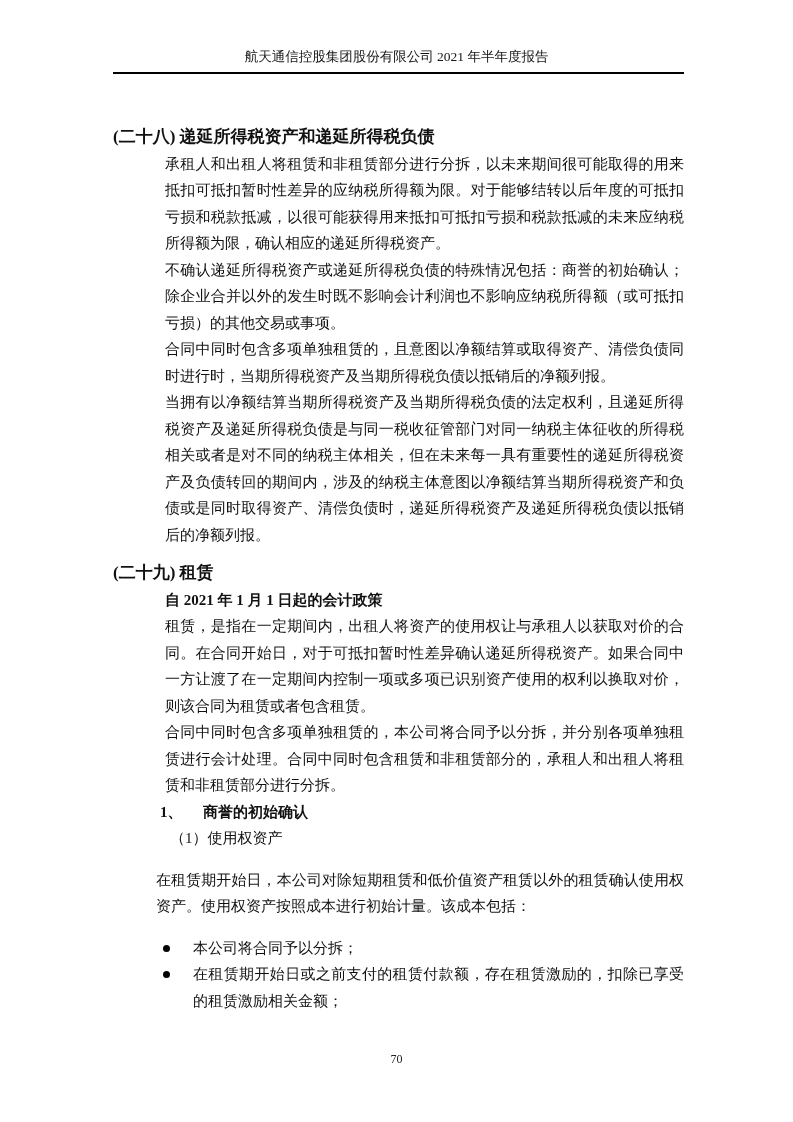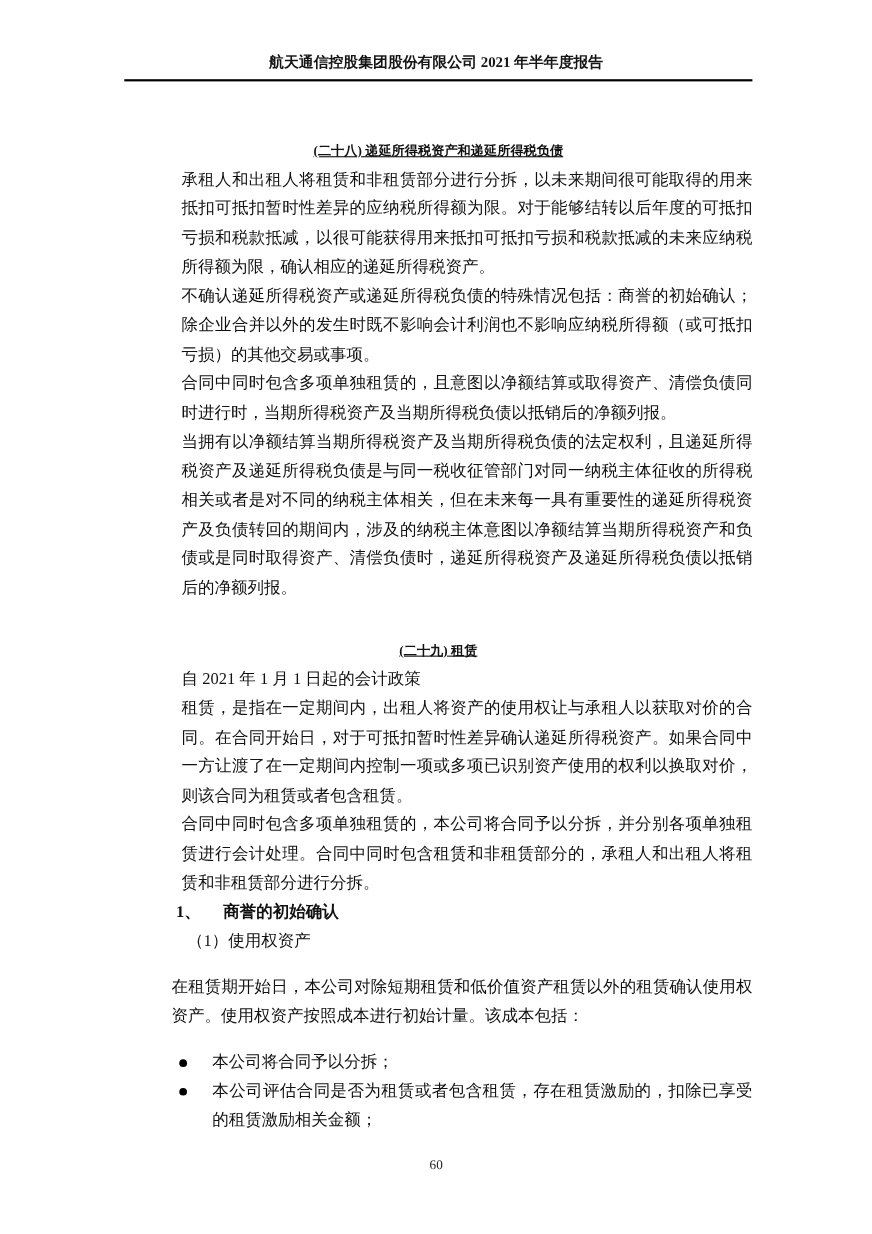--- a/index.html
+++ b/index.html
@@ -11,53 +11,52 @@
   .page {
     position: relative;
     width: 793px;
     height: 1122px;
     background: #ffffff;
     overflow: hidden;
   }
   .doc-header {
     padding-top: 48px;
     text-align: center;
-    font-weight: bold;
+    font-weight: normal;
     font-size: 13.5px;
     line-height: 18px;
     color: #151515;
   }
   .header-rule {
     margin: 6px 109px 0 113px;
     border-bottom: 2px solid #000000;
     height: 0;
   }
   .content {
     margin-top: 50px;
     padding-left: 113px;
     padding-right: 109px;
     font-size: 15px;
     line-height: 26.5px;
     text-align: justify;
   }
   .section { margin: 0; }
-  .section + .section { margin-top: 30px; }
+  .section + .section { margin-top: 12px; }
   .section-heading {
     font-weight: bold;
-    font-size: 12px;
+    font-size: 17px;
     line-height: 26.5px;
-    text-align: center;
-    text-decoration: underline;
+    text-align: left;
   }
   .para {
     margin: 0 0 0 52px;
   }
   .subheading {
     margin-left: 52px;
-    font-weight: normal;
+    font-weight: bold;
     text-align: left;
   }
   .numbered-item {
     margin-left: 47px;
     display: flex;
     font-weight: bold;
     text-align: left;
   }
   .numbered-item .num {
     width: 43px;
@@ -129,24 +128,24 @@
       <div class="sub-item">（1）使用权资产</div>
       <p class="sub-para">在租赁期开始日，本公司对除短期租赁和低价值资产租赁以外的租赁确认使用权资产。使用权资产按照成本进行初始计量。该成本包括：</p>
 
       <div class="bullet-list">
         <div class="bullet-item">
           <span class="dot"></span>
           <span>本公司将合同予以分拆；</span>
         </div>
         <div class="bullet-item">
           <span class="dot"></span>
-          <span>本公司评估合同是否为租赁或者包含租赁，存在租赁激励的，扣除已享受的租赁激励相关金额；</span>
+          <span>在租赁期开始日或之前支付的租赁付款额，存在租赁激励的，扣除已享受的租赁激励相关金额；</span>
         </div>
       </div>
     </div>
 
   </div>
 
   <div class="page-footer">
-    <span>60</span>
+    <span>70</span>
   </div>
 
 </div>
 
 </body></html>

